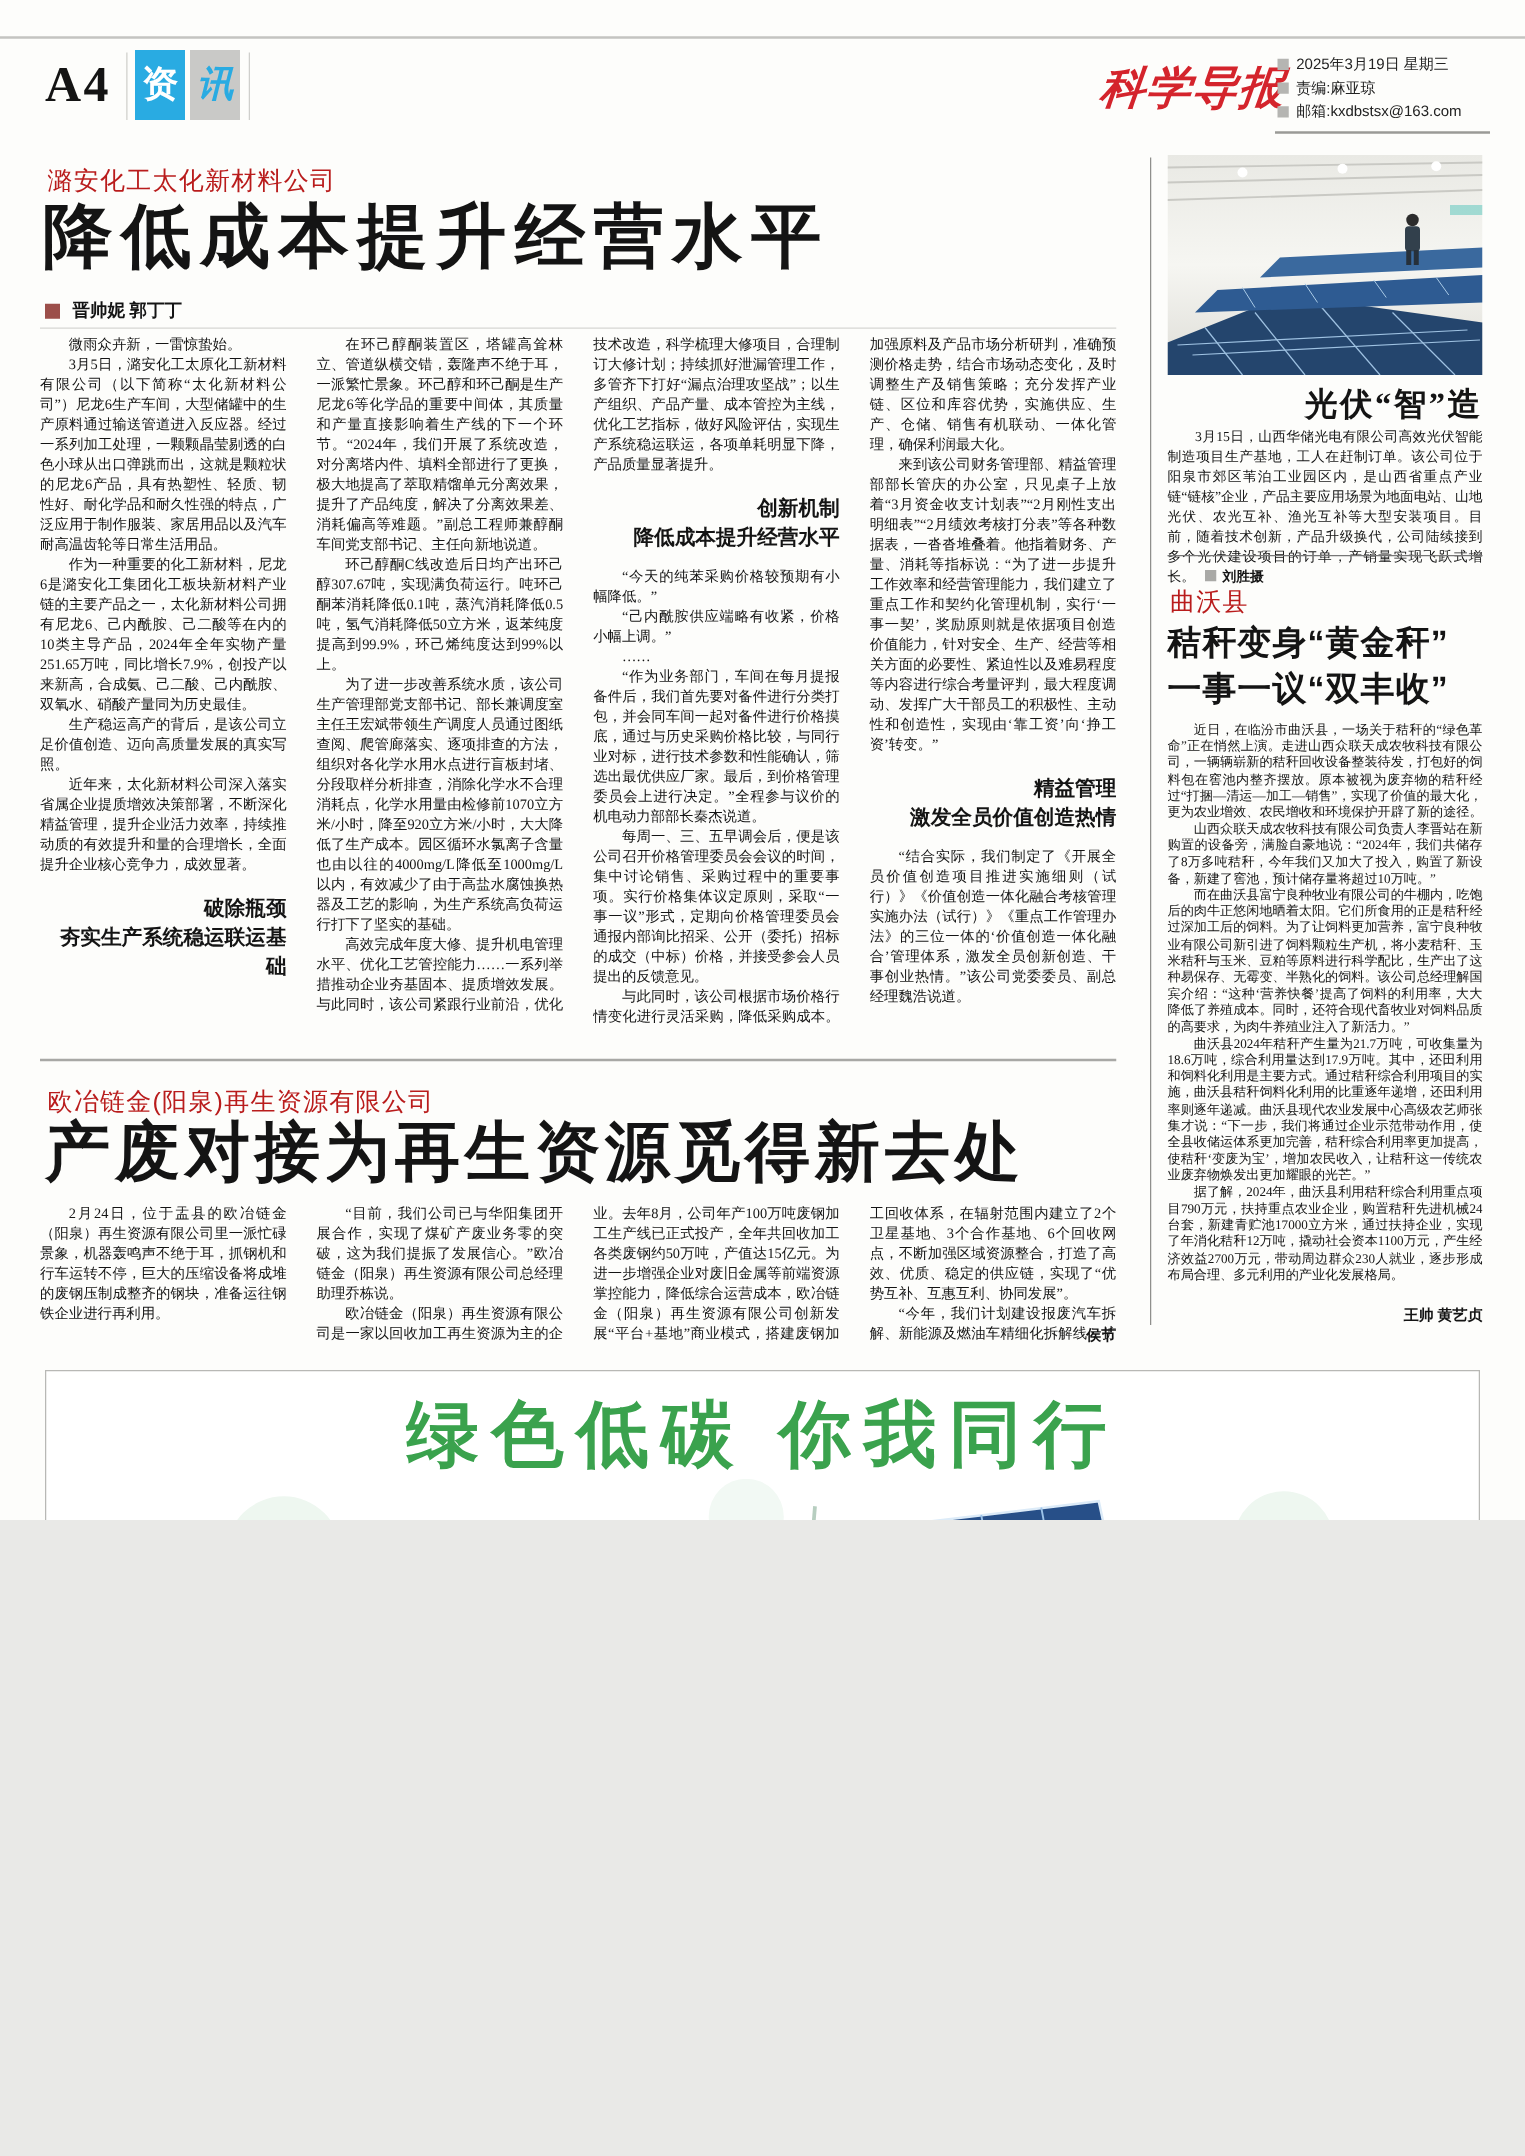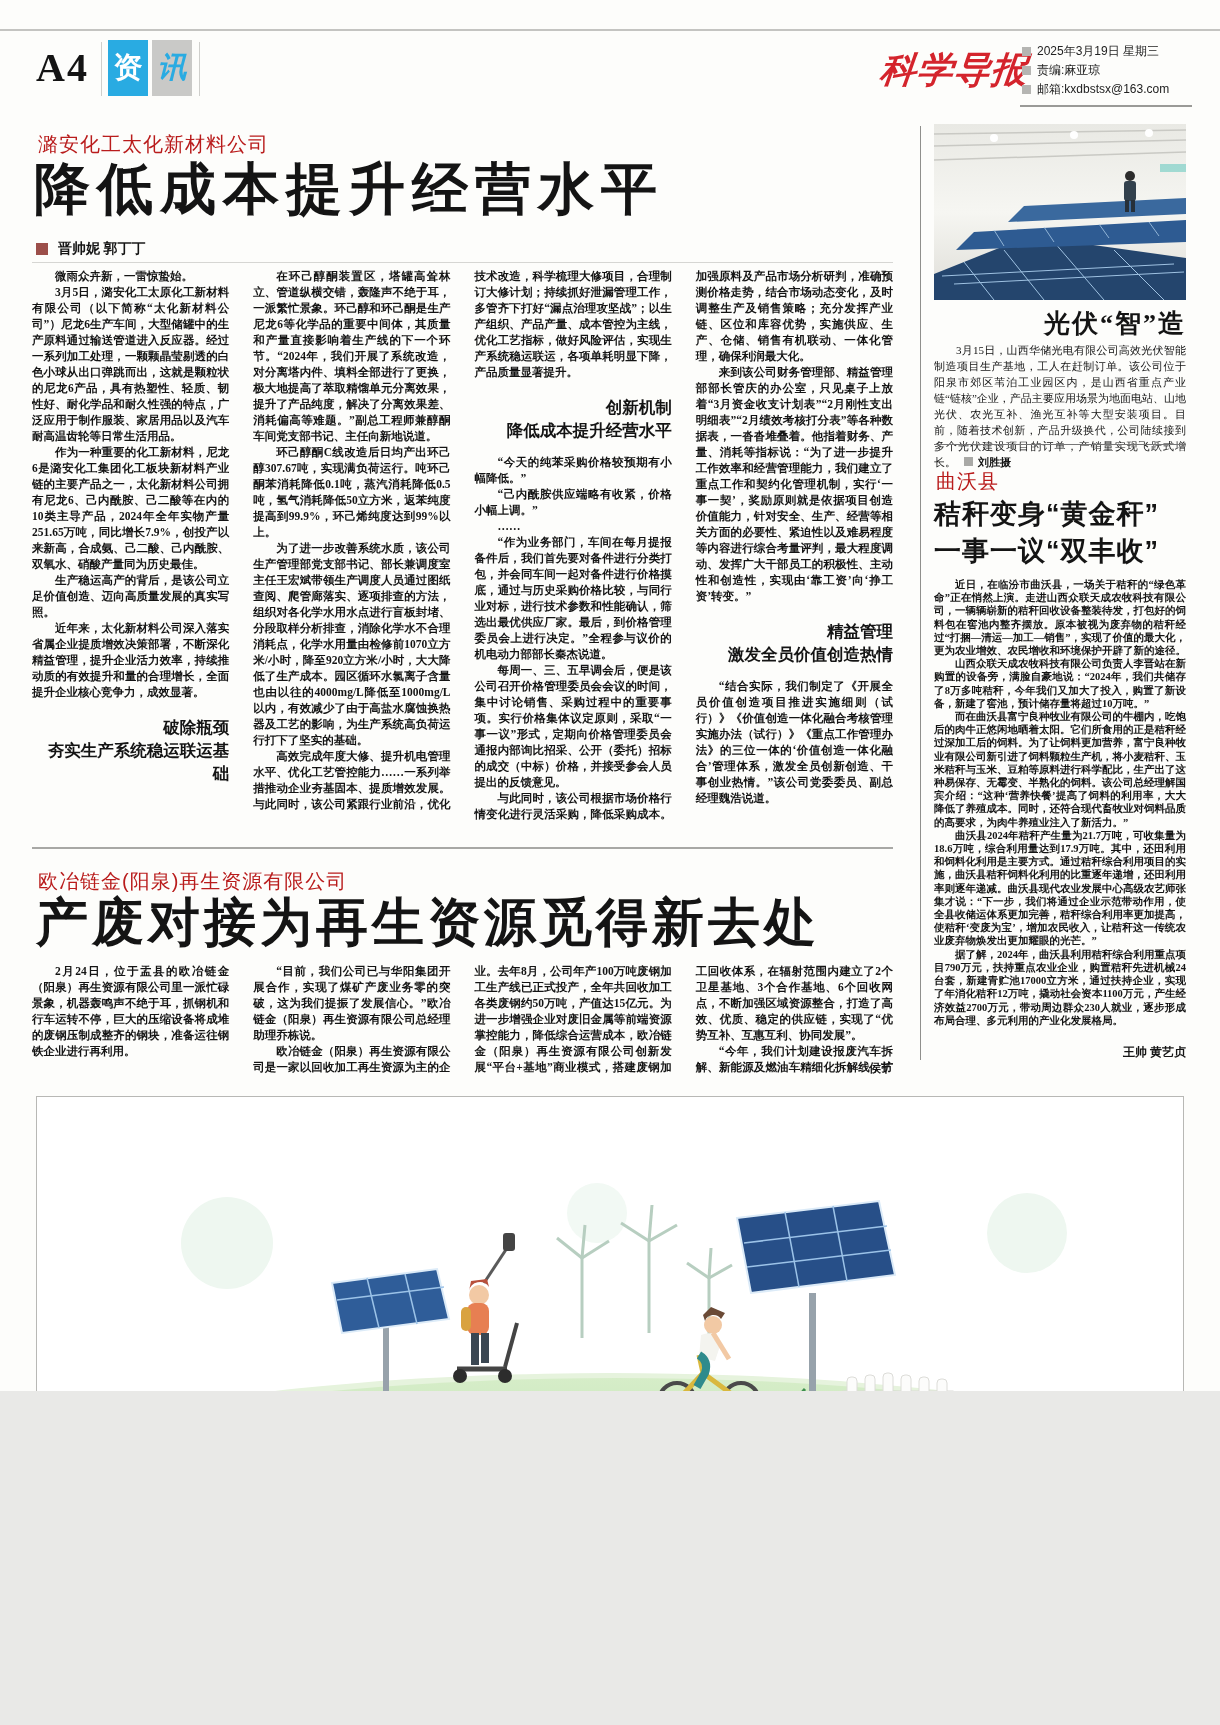--- a/index.html
+++ b/index.html
@@ -1,16 +1,16 @@
 <!DOCTYPE html>
 <html><head>
 <meta charset="utf-8">
 <style>
   html,body{margin:0;padding:0;background:#e9e9e7;}
-  .page{position:relative;width:1220px;height:1391px;margin:0 auto;background:#fdfdfb;
+  .page{position:relative;width:1220px;height:1216px;margin:0 auto;background:#fdfdfb;
         font-family:"Liberation Serif",serif;color:#141414;overflow:hidden;}
   .abs{position:absolute;}
   
   .top-rule{left:0;top:29px;width:1220px;height:2px;background:#c4c4c1;}
   .page-no{left:36px;top:44px;font-size:40px;font-weight:bold;letter-spacing:2px;font-family:"Liberation Serif",serif;}
   .sec-sep{top:42px;width:1px;height:54px;background:#cfcfcc;}
   .sec-box{top:40px;width:40px;height:56px;display:flex;align-items:center;justify-content:center;
            font-family:"Liberation Sans",sans-serif;font-weight:bold;font-size:29px;}
   .sec-box.b1{left:108px;background:#29abe2;color:#fff;}
   .sec-box.b2{left:152px;background:#c9c9c7;color:#29abe2;font-style:italic;}
@@ -24,21 +24,21 @@
   
   .kicker{font-family:"Liberation Sans",sans-serif;font-size:20px;color:#b91c1c;letter-spacing:1px;}
   .main-kicker{left:38px;top:131px;}
   .main-headline{left:34px;top:158px;width:860px;font-family:"Liberation Sans",sans-serif;
                  font-weight:bold;font-size:56px;letter-spacing:7px;line-height:62px;}
   .byline{left:36px;top:240px;font-size:14px;font-weight:bold;display:flex;align-items:center;}
   .byline .bsq{width:12px;height:12px;background:#9c4f4a;margin-right:10px;}
   .byline-rule{left:32px;top:262px;width:861px;height:1px;background:#d6d6d3;}
   .main-body{left:32px;top:268px;width:861px;height:558px;column-count:4;column-gap:24px;
              font-size:11.5px;line-height:16px;overflow:hidden;}
-  .p{margin:0;text-indent:2em;text-align:justify;font-weight:bold;}
+  .p{margin:0;text-indent:2em;text-align:justify;}
   .subhead{font-family:"Liberation Sans",sans-serif;font-weight:bold;font-size:16.5px;line-height:23px;
            white-space:pre-line;text-indent:0;text-align:right;margin:16px 0 12px;break-inside:avoid;}
   
   .vdiv{left:920px;top:126px;width:1px;height:934px;background:#8f8f8c;}
   .mid-rule{left:32px;top:847px;width:861px;height:2px;background:#a8a8a5;}
   
   .a2-kicker{left:38px;top:868px;}
   .a2-headline{left:36px;top:894px;width:860px;font-family:"Liberation Serif",serif;font-weight:bold;
                font-size:52px;letter-spacing:4px;line-height:58px;}
   .a2-body{left:32px;top:963px;width:861px;height:118px;column-count:4;column-gap:24px;
@@ -197,20 +197,21 @@
   <div class="abs sb-body">
     <p class="p">近日，在临汾市曲沃县，一场关于秸秆的“绿色革命”正在悄然上演。走进山西众联天成农牧科技有限公司，一辆辆崭新的秸秆回收设备整装待发，打包好的饲料包在窖池内整齐摆放。原本被视为废弃物的秸秆经过“打捆—清运—加工—销售”，实现了价值的最大化，更为农业增效、农民增收和环境保护开辟了新的途径。</p>
     <p class="p">山西众联天成农牧科技有限公司负责人李晋站在新购置的设备旁，满脸自豪地说：“2024年，我们共储存了8万多吨秸秆，今年我们又加大了投入，购置了新设备，新建了窖池，预计储存量将超过10万吨。”</p>
     <p class="p">而在曲沃县富宁良种牧业有限公司的牛棚内，吃饱后的肉牛正悠闲地晒着太阳。它们所食用的正是秸秆经过深加工后的饲料。为了让饲料更加营养，富宁良种牧业有限公司新引进了饲料颗粒生产机，将小麦秸秆、玉米秸秆与玉米、豆粕等原料进行科学配比，生产出了这种易保存、无霉变、半熟化的饲料。该公司总经理解国宾介绍：“这种‘营养快餐’提高了饲料的利用率，大大降低了养殖成本。同时，还符合现代畜牧业对饲料品质的高要求，为肉牛养殖业注入了新活力。”</p>
     <p class="p">曲沃县2024年秸秆产生量为21.7万吨，可收集量为18.6万吨，综合利用量达到17.9万吨。其中，还田利用和饲料化利用是主要方式。通过秸秆综合利用项目的实施，曲沃县秸秆饲料化利用的比重逐年递增，还田利用率则逐年递减。曲沃县现代农业发展中心高级农艺师张集才说：“下一步，我们将通过企业示范带动作用，使全县收储运体系更加完善，秸秆综合利用率更加提高，使秸秆‘变废为宝’，增加农民收入，让秸秆这一传统农业废弃物焕发出更加耀眼的光芒。”</p>
     <p class="p">据了解，2024年，曲沃县利用秸秆综合利用重点项目790万元，扶持重点农业企业，购置秸秆先进机械24台套，新建青贮池17000立方米，通过扶持企业，实现了年消化秸秆12万吨，撬动社会资本1100万元，产生经济效益2700万元，带动周边群众230人就业，逐步形成布局合理、多元利用的产业化发展格局。</p>
   </div>
   <div class="abs sb-byline">王帅 黄艺贞</div>
 
   <div class="abs adbox">
+    <div class="abs ad-slogan">绿色低碳 你我同行</div>
     <svg class="abs ad-art" viewBox="0 0 1146 300">
       <defs>
         <linearGradient id="hill" x1="0" y1="0" x2="0" y2="1">
           <stop offset="0" stop-color="#d6edc8"></stop>
             <stop offset="1" stop-color="#8fce8f"></stop>
         </linearGradient>
       </defs>
       <circle cx="190" cy="60" r="46" fill="#eef7f0"></circle>
         <circle cx="990" cy="50" r="40" fill="#eef7f0"></circle>
         <circle cx="560" cy="30" r="30" fill="#f2f9f4"></circle>

